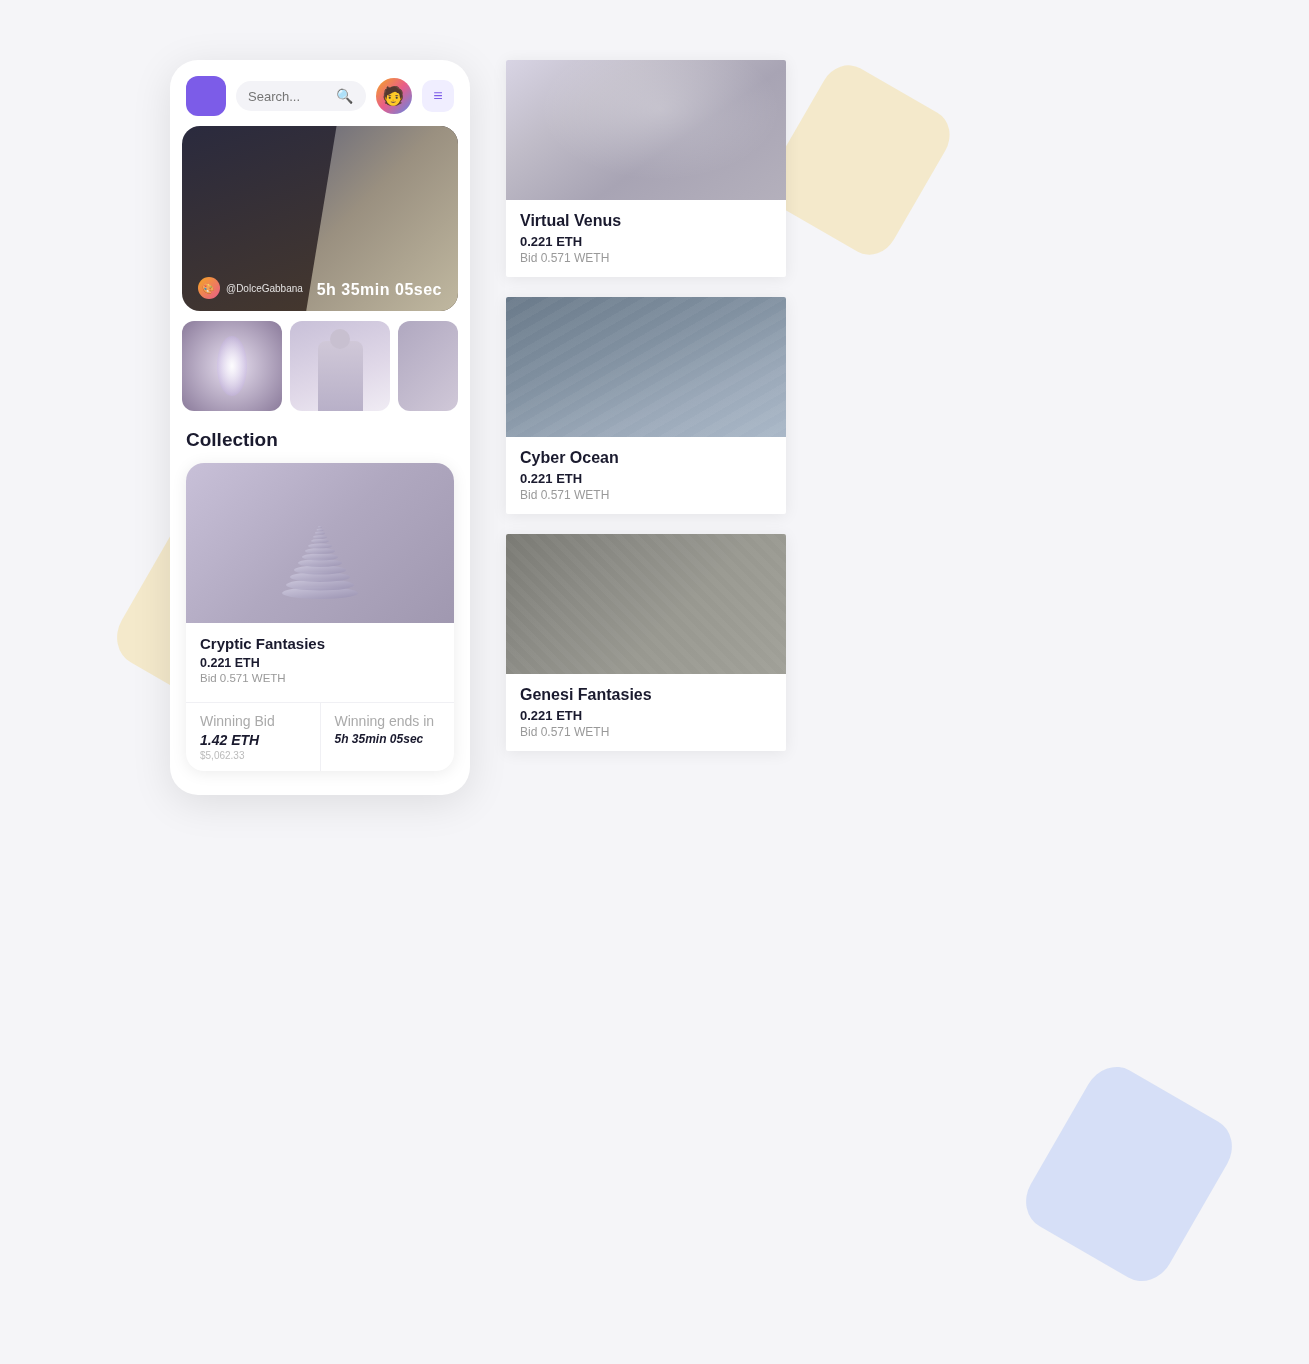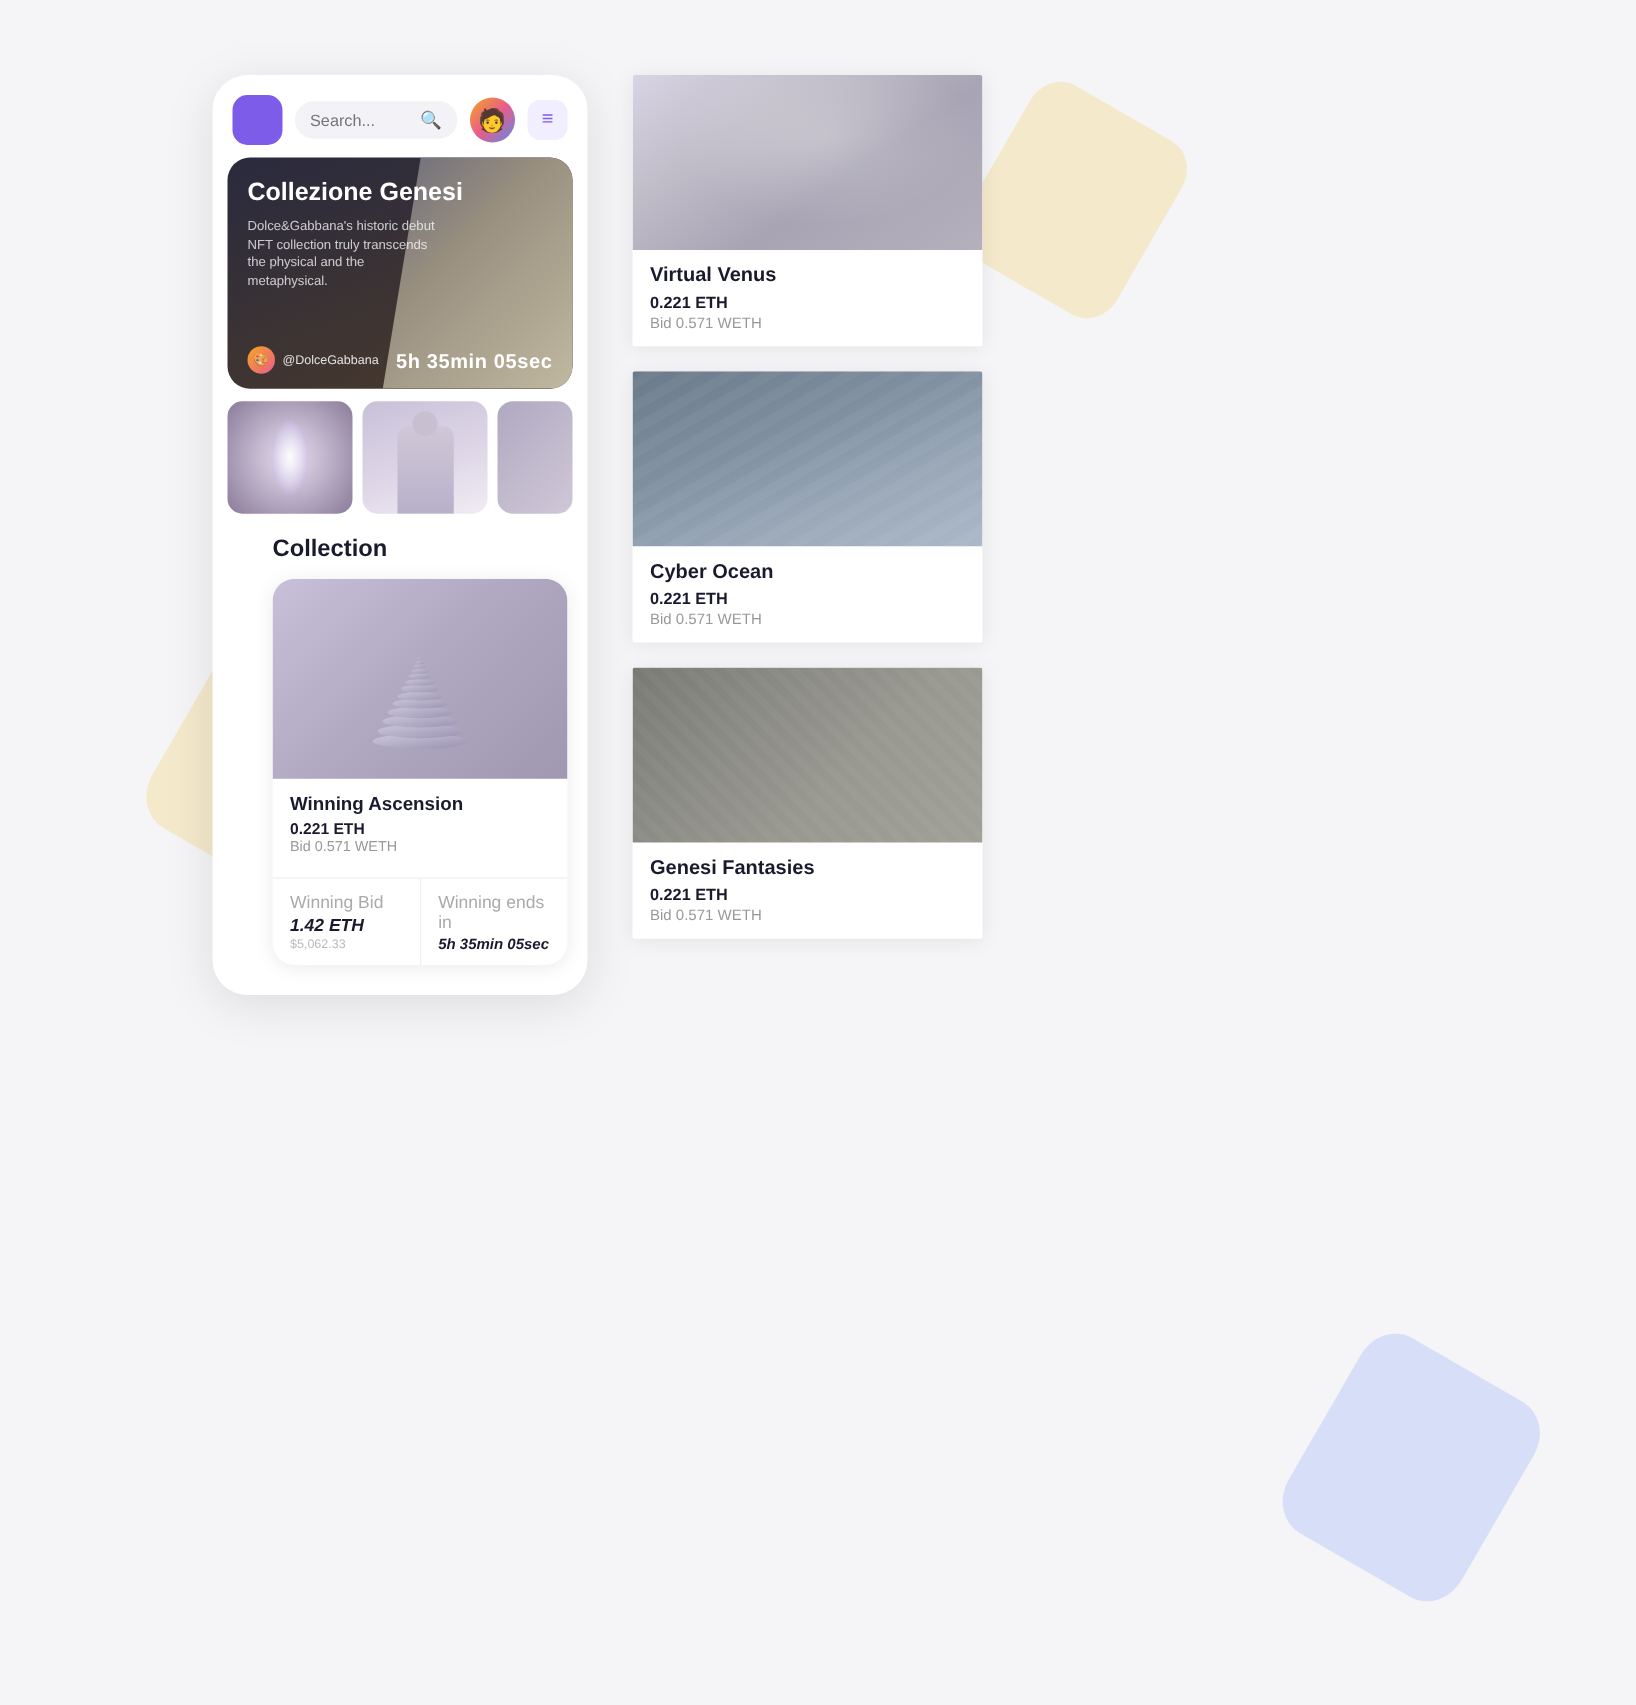--- a/index.html
+++ b/index.html
@@ -218,21 +218,20 @@
       top: -12px; left: 50%; transform: translateX(-50%);
     }
     .thumb-3 {
       background: linear-gradient(135deg, #b0a8c0 0%, #d0c8d8 100%);
       flex: 0.6;
     }
 
     
     .collection-section {
       padding: 8px 16px 0;
-      margin-left: 32px;
     }
     .collection-title {
       font-size: 19px;
       font-weight: 700;
       color: #1a1a2e;
       margin-bottom: 12px;
     }
     .nft-card {
       background: #fff;
       border-radius: 18px;
@@ -395,24 +394,20 @@
       <div class="avatar-img">
         <span>🧑</span>
       </div>
       <div class="filter-btn">
         <span style="color:#7c5ce8;font-size:16px;font-weight:700;">≡</span>
       </div>
     </div>
 
     <div class="hero-banner">
       <div class="hero-bg-sculpture"></div>
-      <div class="hero-content">
-        <div class="hero-title">Collezione Genesi</div>
-        <div class="hero-desc">Dolce&amp;Gabbana's historic debut NFT collection truly transcends the physical and the metaphysical.</div>
-      </div>
       <div class="hero-footer">
         <div class="hero-creator">
           <div class="creator-avatar">🎨</div>
           <span class="creator-name">@DolceGabbana</span>
         </div>
         <div class="hero-timer">5h  35min  05sec</div>
       </div>
     </div>
 
     <div class="thumbnail-row">
@@ -450,21 +445,21 @@
             <ellipse cx="45" cy="78" rx="15" ry="3" fill="url(#coneGrad)" opacity="0.78"></ellipse>
             <ellipse cx="45" cy="73" rx="12" ry="2.5" fill="url(#coneGrad)" opacity="0.76"></ellipse>
             <ellipse cx="45" cy="68" rx="9" ry="2" fill="url(#coneGrad)" opacity="0.74"></ellipse>
             <ellipse cx="45" cy="64" rx="7" ry="1.8" fill="url(#coneGrad)" opacity="0.72"></ellipse>
             <ellipse cx="45" cy="60" rx="5" ry="1.5" fill="url(#coneGrad)" opacity="0.70"></ellipse>
             <ellipse cx="45" cy="57" rx="3.5" ry="1.2" fill="url(#coneGrad)" opacity="0.68"></ellipse>
             <ellipse cx="45" cy="54" rx="2" ry="1" fill="url(#coneGrad)" opacity="0.66"></ellipse>
           </svg>
         </div>
         <div class="nft-card-info">
-          <div class="nft-card-name">Winning Ascension</div>
+          <div class="nft-card-name">Cryptic Fantasies</div>
           <div class="nft-card-price">0.221 ETH</div>
           <div class="nft-card-bid">Bid 0.571 WETH</div>
         </div>
         <div class="nft-card-footer">
           <div class="nft-footer-col">
             <div class="nft-footer-label">Winning Bid</div>
             <div class="nft-footer-value">1.42 ETH</div>
             <div class="nft-footer-usd">$5,062.33</div>
           </div>
           <div class="nft-footer-col">

